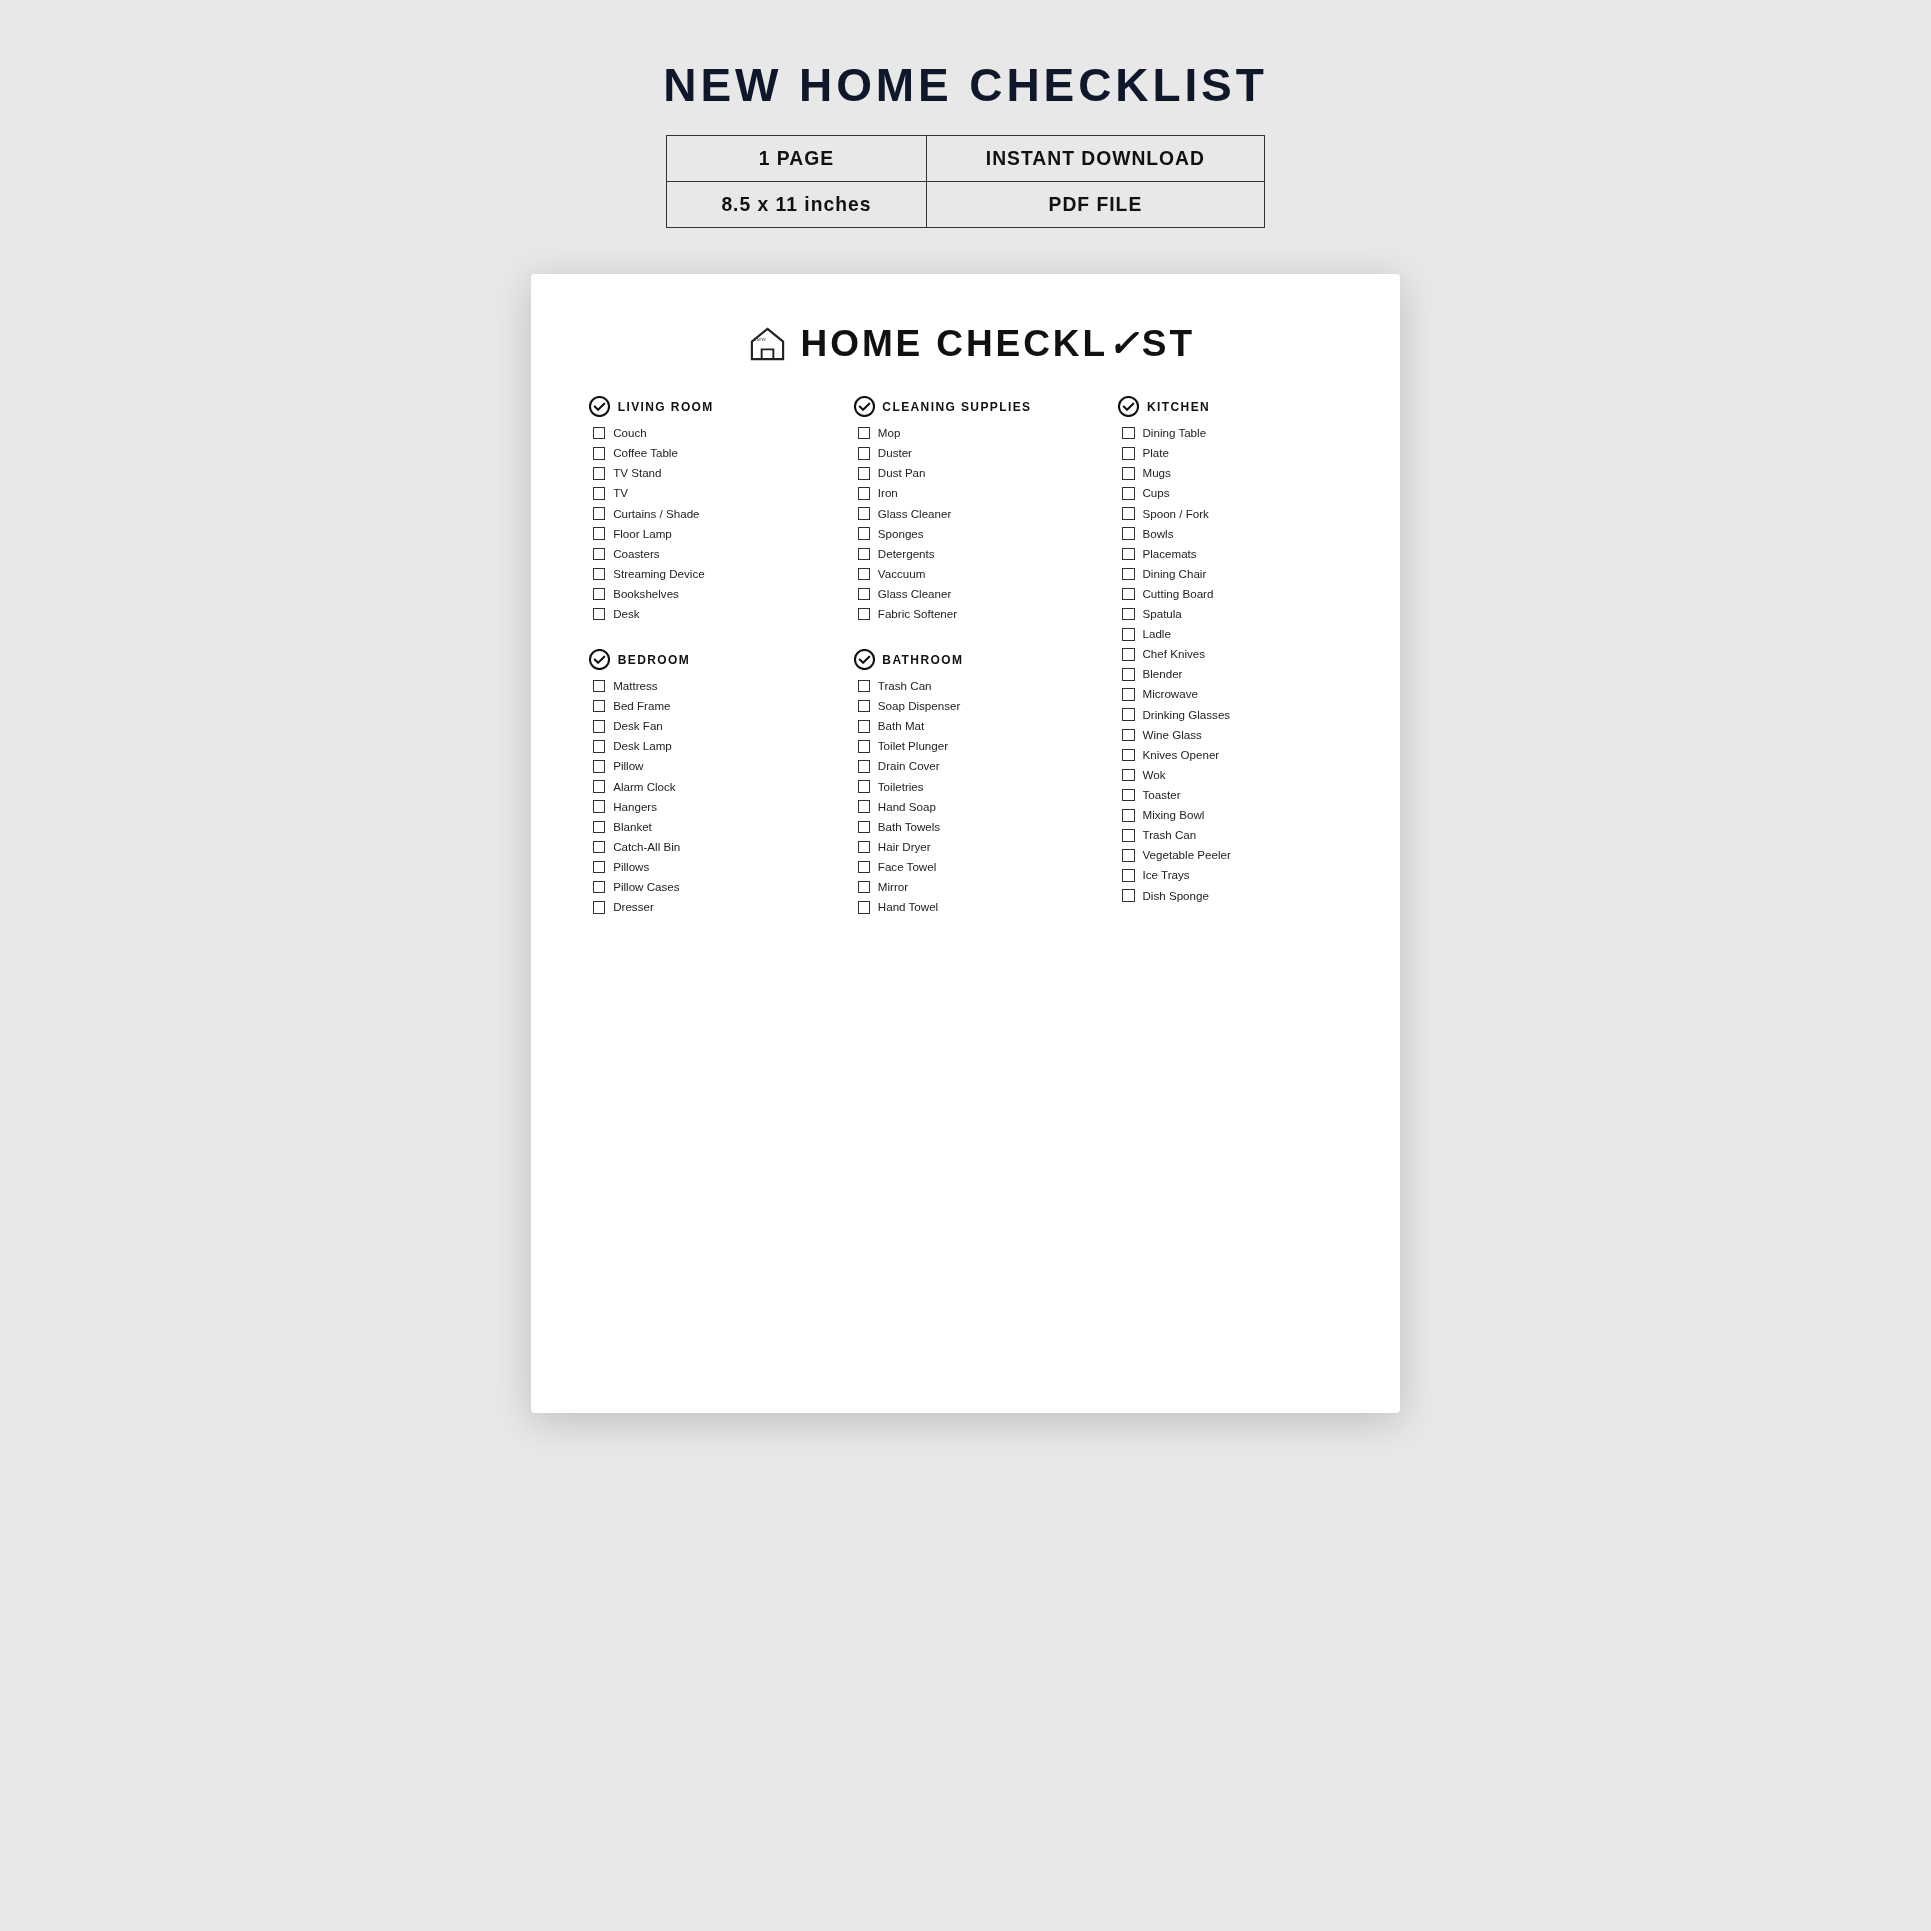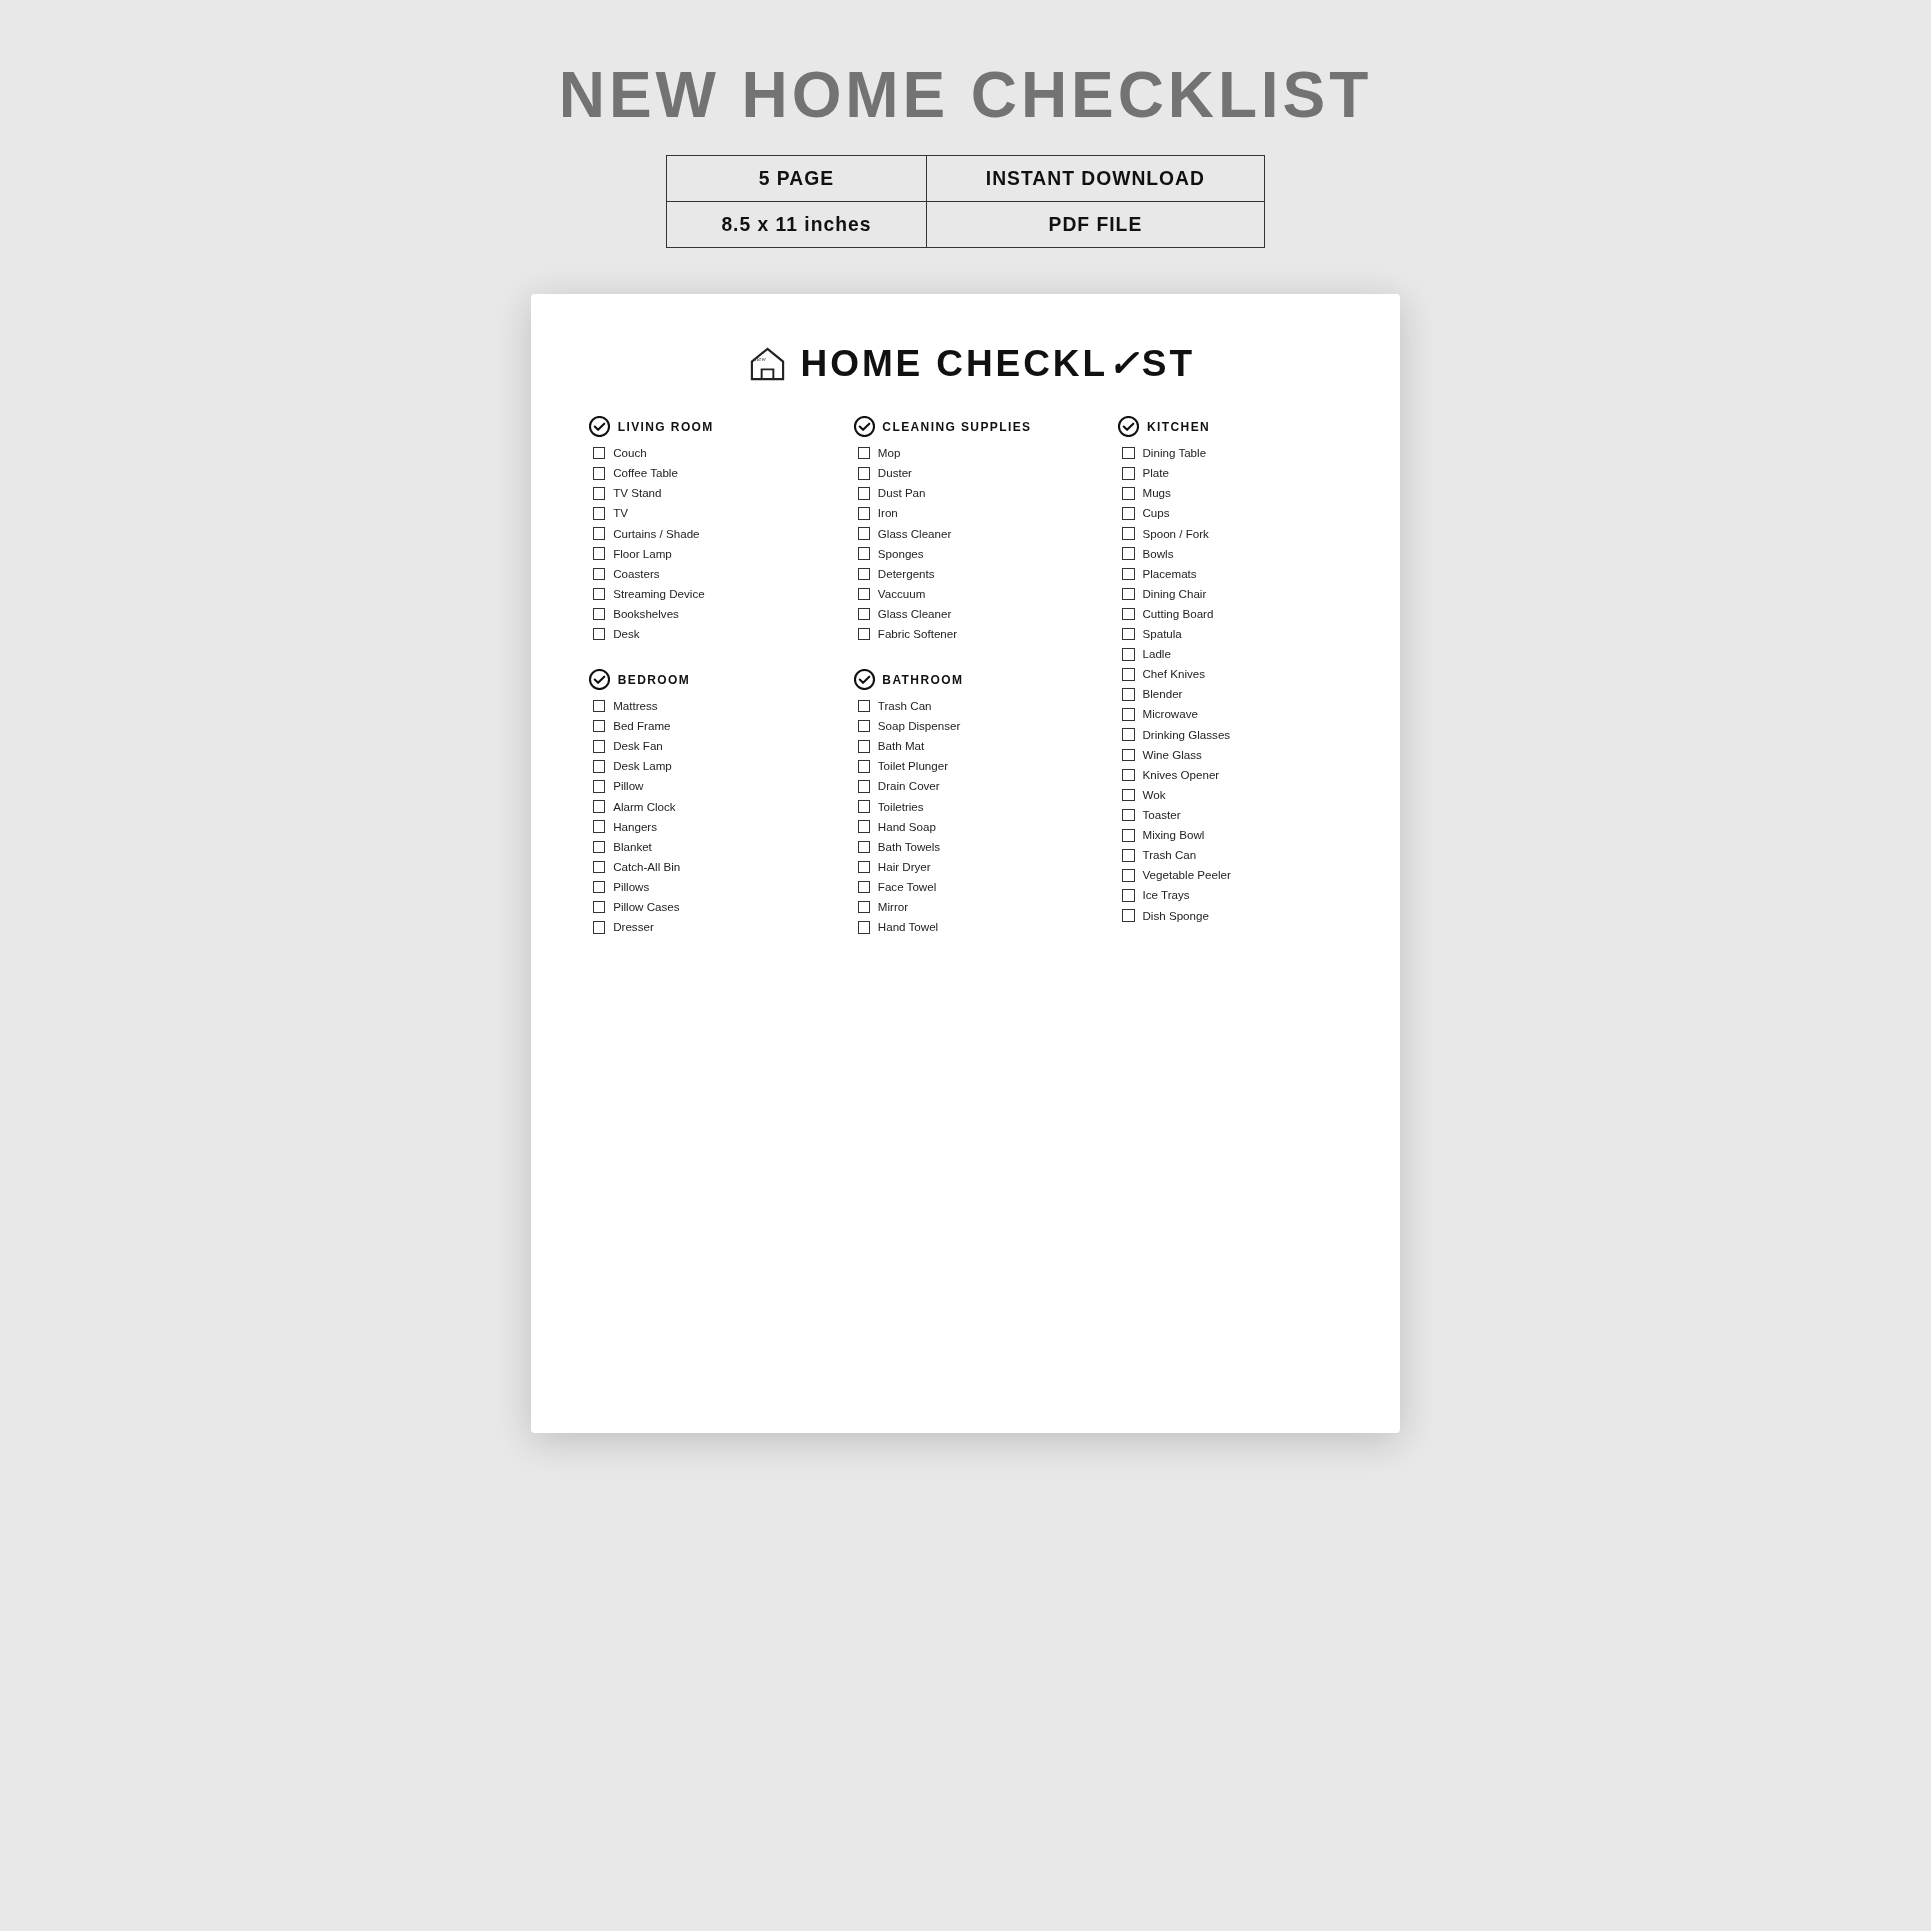--- a/index.html
+++ b/index.html
@@ -6,24 +6,24 @@
     body {
       background: #e8e8e8;
       display: flex;
       flex-direction: column;
       align-items: center;
       padding: 58px 39px;
       font-family: Arial, sans-serif;
       min-height: 1931px;
     }
     .main-title {
-      font-size: 64px;
+      font-size: 46px;
       font-weight: 900;
       letter-spacing: 3.9px;
-      color: #737373;
+      color: #0f172a;
       margin-bottom: 23px;
       text-transform: uppercase;
     }
     .info-table {
       border-collapse: collapse;
       margin-bottom: 46px;
       width: 599px;
     }
     .info-table td {
       border: 1.9px solid #333;
@@ -115,21 +115,21 @@
     }
   </style>
 </head>
 <body>
 
 <h1 class="main-title">NEW HOME CHECKLIST</h1>
 
 <table class="info-table">
   <tbody>
       <tr>
-    <td>5 PAGE</td>
+    <td>1 PAGE</td>
     <td>INSTANT DOWNLOAD</td>
   </tr>
   <tr>
     <td>8.5 x 11 inches</td>
     <td>PDF FILE</td>
   </tr>
 </tbody>
   </table>
 
 <div class="document-preview">

